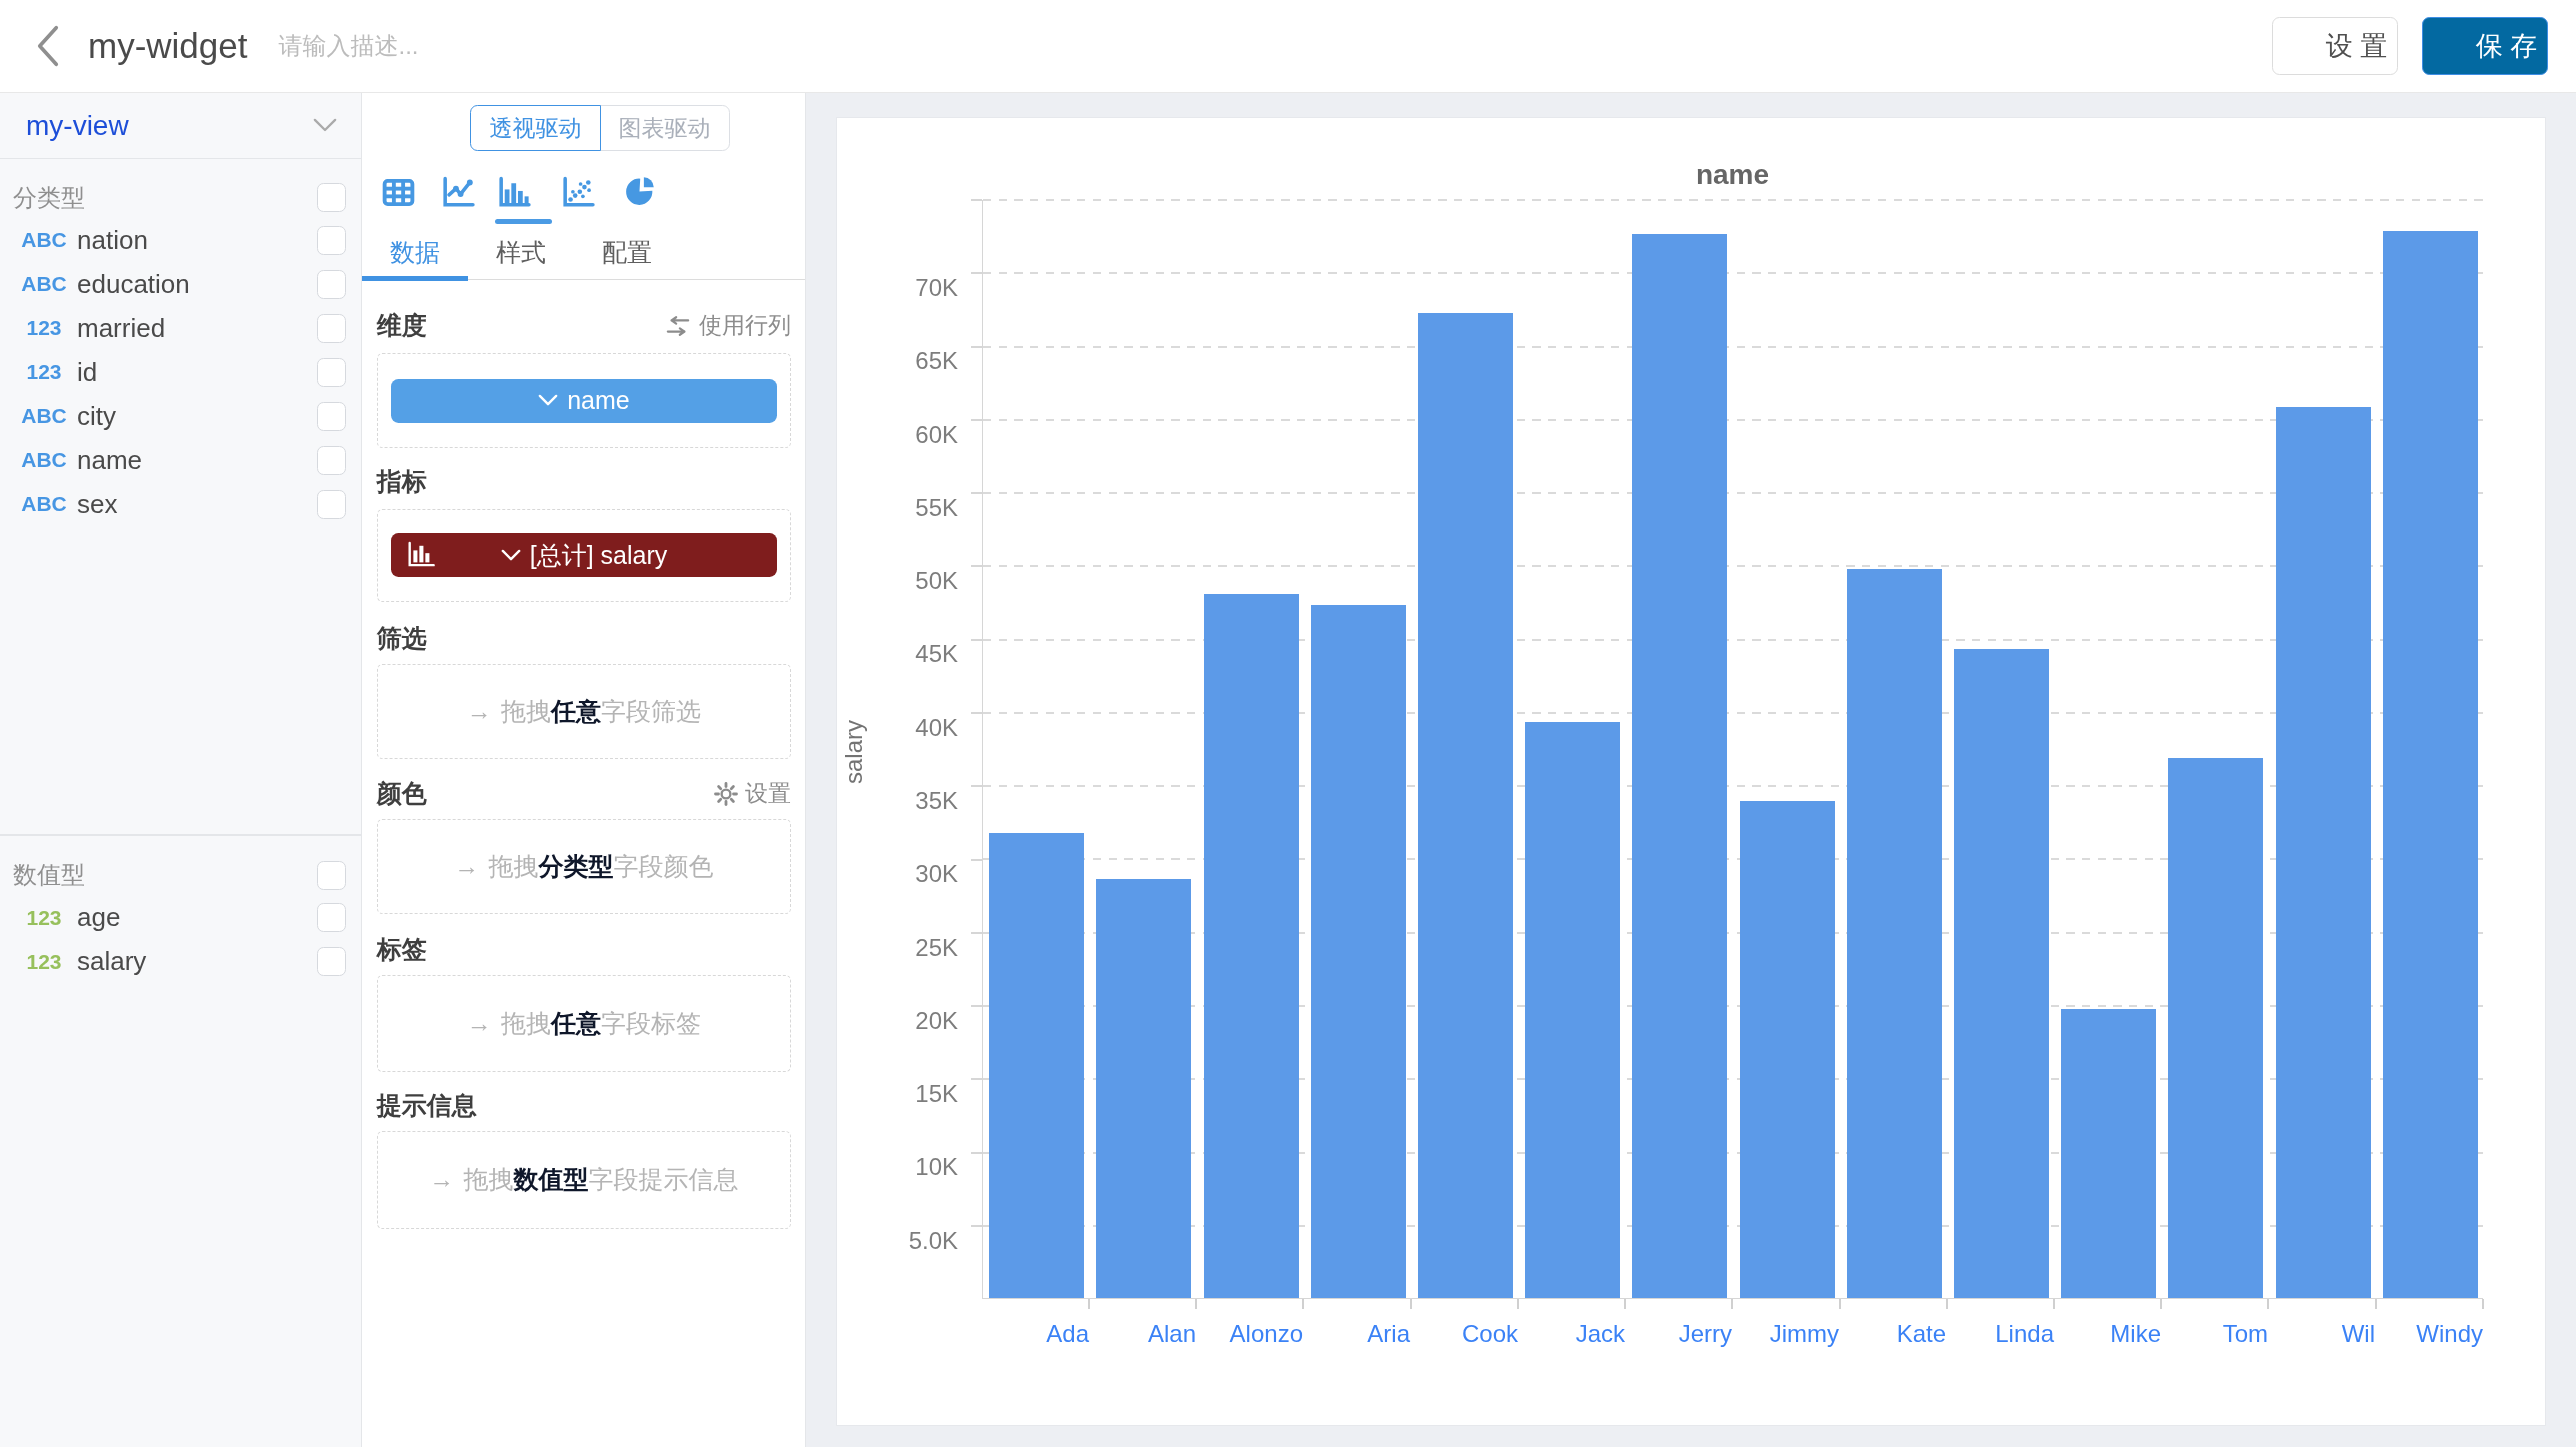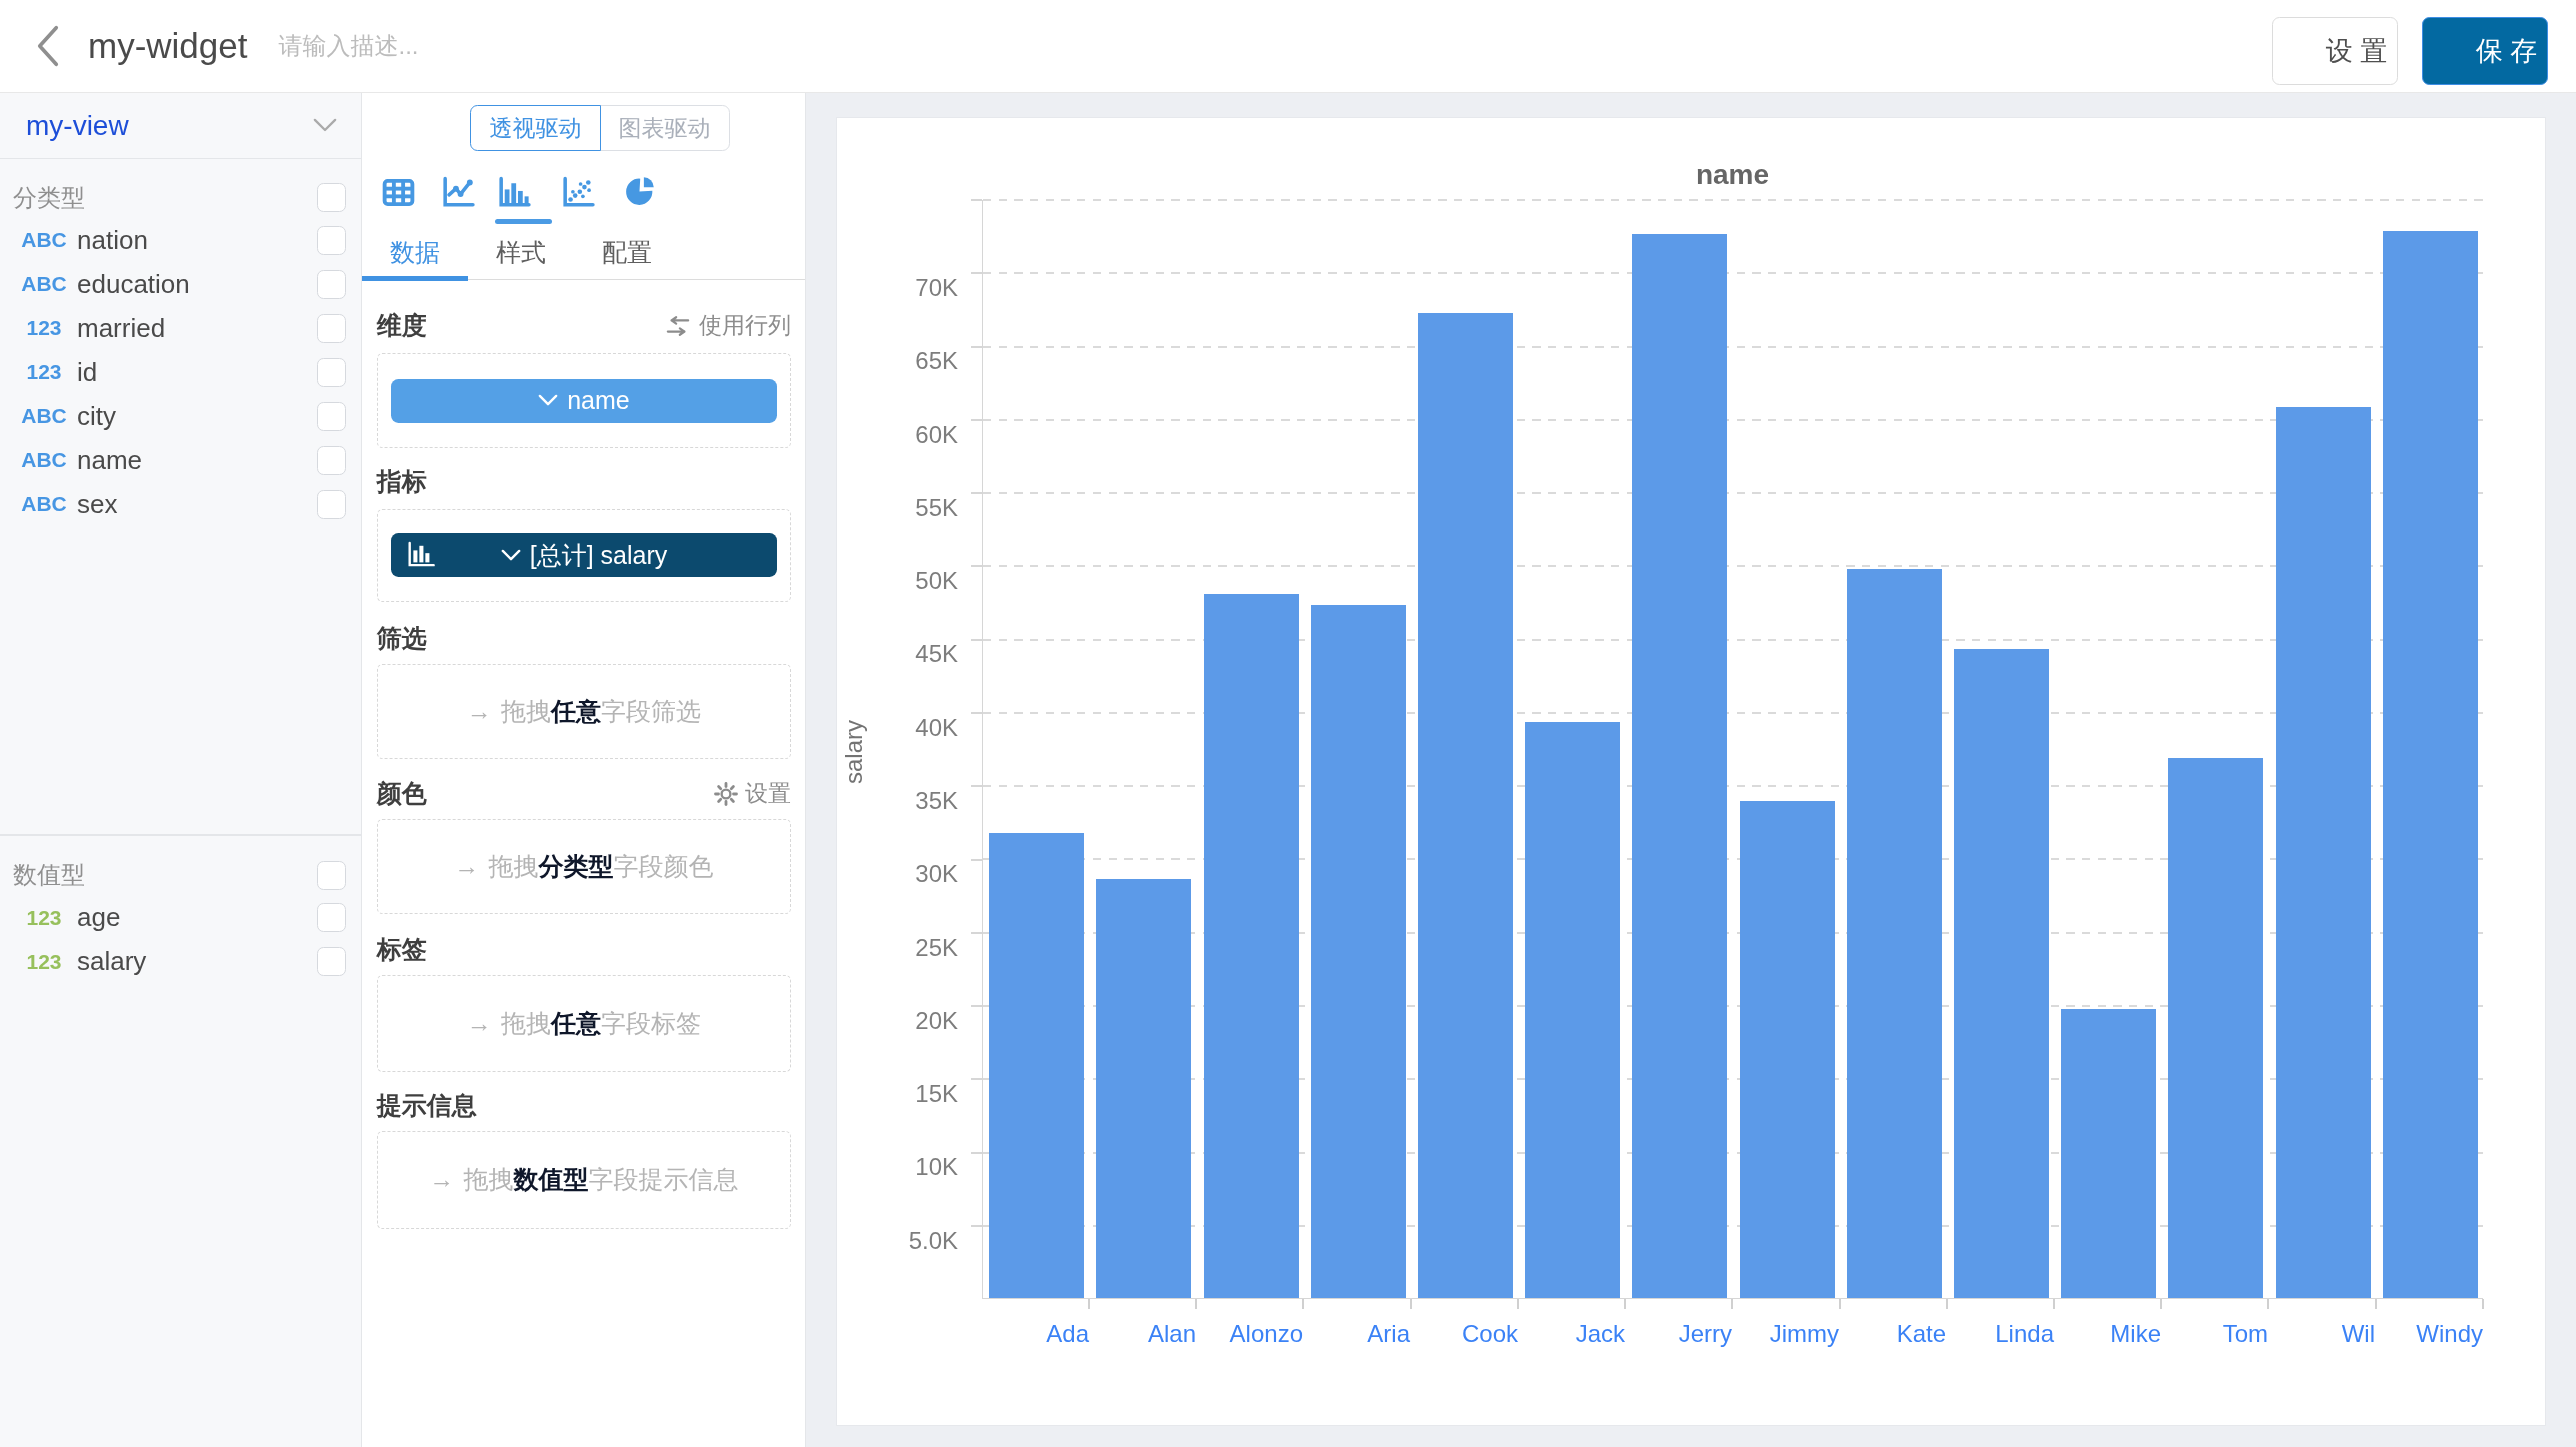--- a/index.html
+++ b/index.html
@@ -6,21 +6,21 @@
   html,body { width:2576px; height:1448px; overflow:hidden;
     font-family:"Liberation Sans","DejaVu Sans",sans-serif; background:#fff; }
 
   
   .hdr { position:relative; height:93px; background:#fff; border-bottom:1.8px solid #e8e8e8;
     display:flex; align-items:center; }
   .back { width:55px; height:55px; margin-left:20px; display:flex; align-items:center; justify-content:center; cursor:pointer; }
   .hdr-title { font-size:35px; color:#4a4a4a; font-weight:500; margin-left:13px; }
   .hdr-desc { font-size:24px; color:#bcbcbc; margin-left:31px; }
   .hdr-btns { position:absolute; right:28px; top:16.6px; display:flex; }
-  .btn { height:68px; border-radius:7.4px; font-size:27px; display:flex; align-items:center; justify-content:center; cursor:pointer;padding-left:43px; }
+  .btn { height:58px; border-radius:7.4px; font-size:27px; display:flex; align-items:center; justify-content:center; cursor:pointer;padding-left:43px; }
   .btn-plain { width:126px; background:#fff; border:1.8px solid #dcdcdc; color:#4f4f4f; }
   .btn-primary { width:126px; background:#0369a1; border:1.8px solid #3e8ee5; color:#fff; margin-left:24px; }
 
   
   .bodywrap { position:absolute; top:93px; bottom:0; left:0; right:0; display:flex; }
 
   
   .sidebar { width:362px; background:#f7f8fa; border-right:1.8px solid #e4e6e9; flex:none; }
   .dataset-row { height:66px; border-bottom:1.8px solid #e4e6e9; display:flex; align-items:center; padding:0 24px 0 26px; cursor:pointer; }
   .dataset-row .nm { font-size:28px; color:#1d4ed8; flex:1; }
@@ -53,21 +53,21 @@
   .srow { display:flex; align-items:center; }
   .slabel { font-size:25px; font-weight:600; color:#3f3f3f; }
   .saction { margin-left:auto; font-size:23px; color:#8c8c8c; display:flex; align-items:center; gap:7.4px; cursor:pointer; }
   .dz { border:1.8px dashed #d8d8d8; border-radius:5.5px; display:flex; align-items:center; justify-content:center; }
   .hint { font-size:25px; color:#b4b4b4; }
   .hint b { color:#0f172a; }
   .hint .arr { margin-right:9.2px; }
   .chip { height:44px; border-radius:7.4px; width:calc(100% - 26px); display:flex; align-items:center; justify-content:center; position:relative; color:#fff; font-size:25px; cursor:grab; }
   .chip .chev { margin-right:9.2px; display:flex; }
   .chip-blue { background:#54a0e6; }
-  .chip-green { background:#0c4a6e; }
+  .chip-green { background:#7f1d1d; }
   .chip .licon { position:absolute; left:14.8px; top:8.3px; }
 
   
   .canvas { flex:1; background:#edeff3; position:relative; }
   .card { position:absolute; left:31px; top:25px; width:1708px; height:1307px; background:#fff; box-shadow:0 0 0 0.9px rgba(0,0,0,0.03); }
   .c-title { position:absolute; left:145px; top:41px; width:1501px; text-align:center; font-size:28px; font-weight:bold; color:#666; }
   .c-ylab { position:absolute; left:-57px; top:620px; width:148px; text-align:center; font-size:24px; color:#737373; transform:rotate(-90deg); }
   .plot { position:absolute; left:145px; top:82px; width:1501px; height:1099px; border-left:1.8px solid #d6d6d6; border-bottom:1.8px solid #d6d6d6; }
   .grid { position:absolute; left:0; width:1501px; height:1.8px;
     background:repeating-linear-gradient(90deg,#dadada 0 8.3px,transparent 8.3px 15.7px); }

